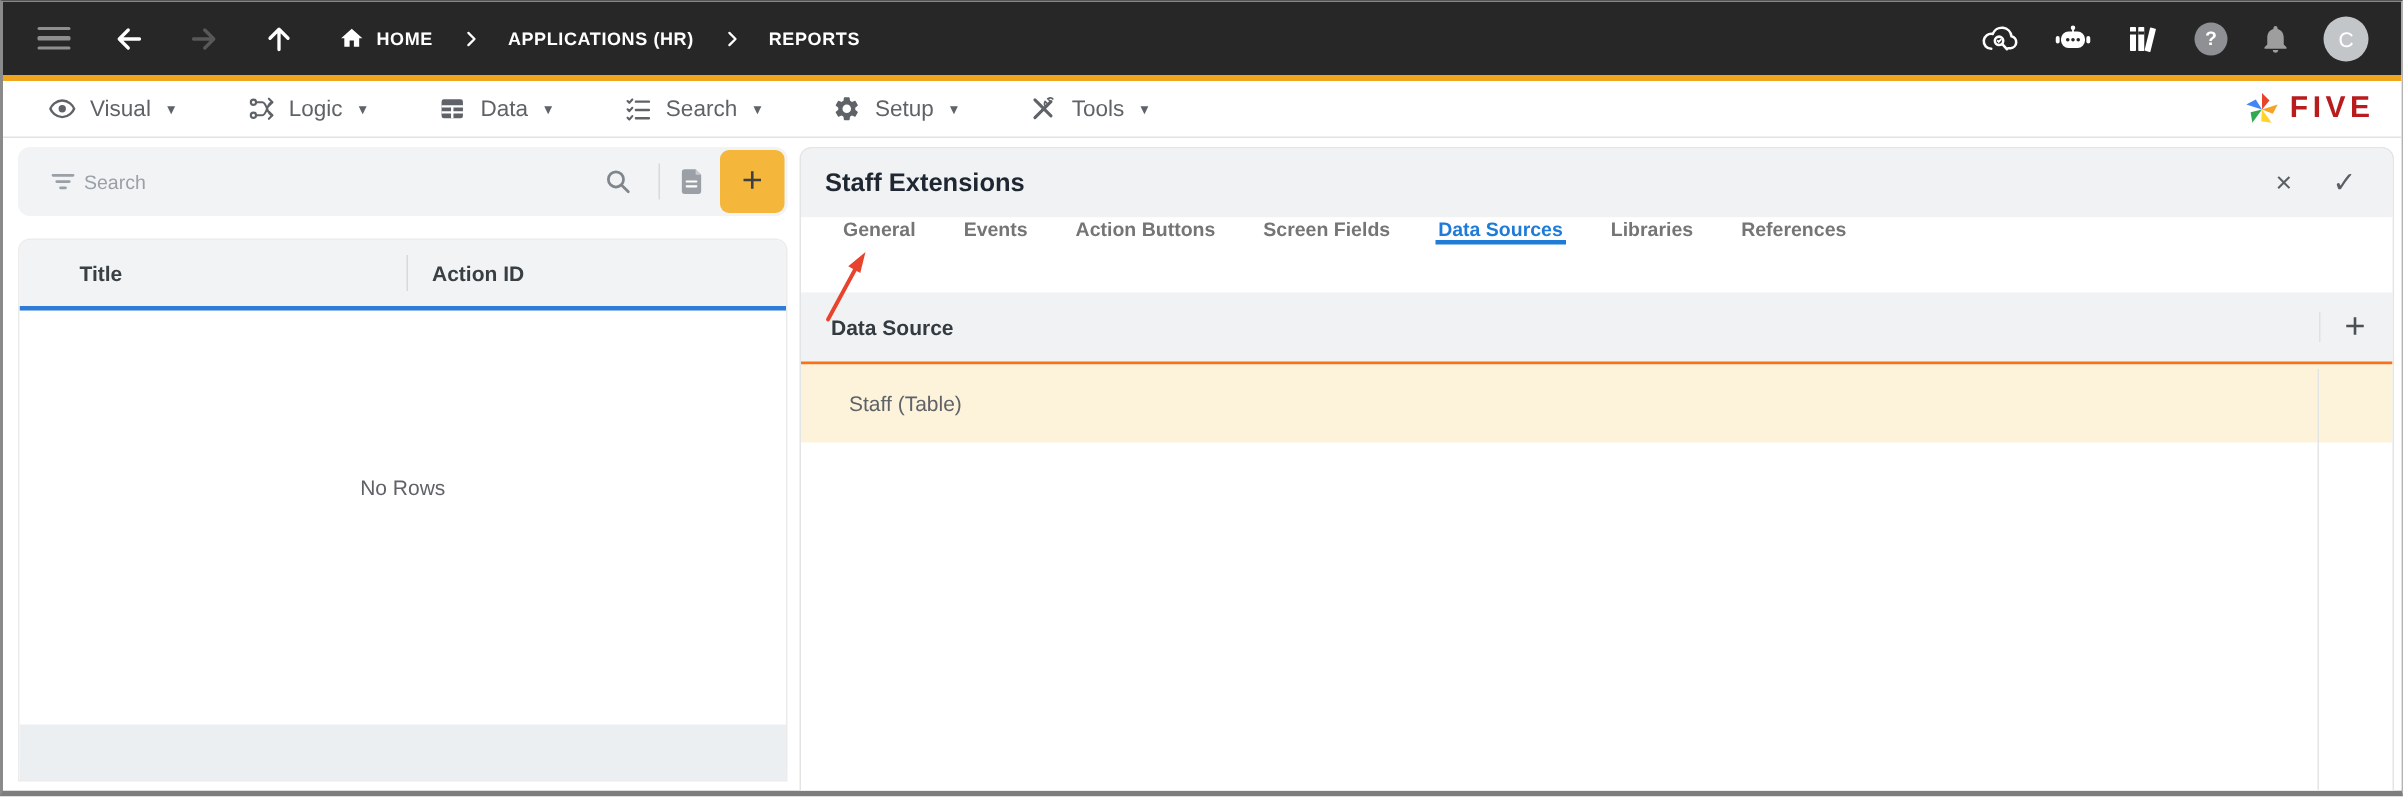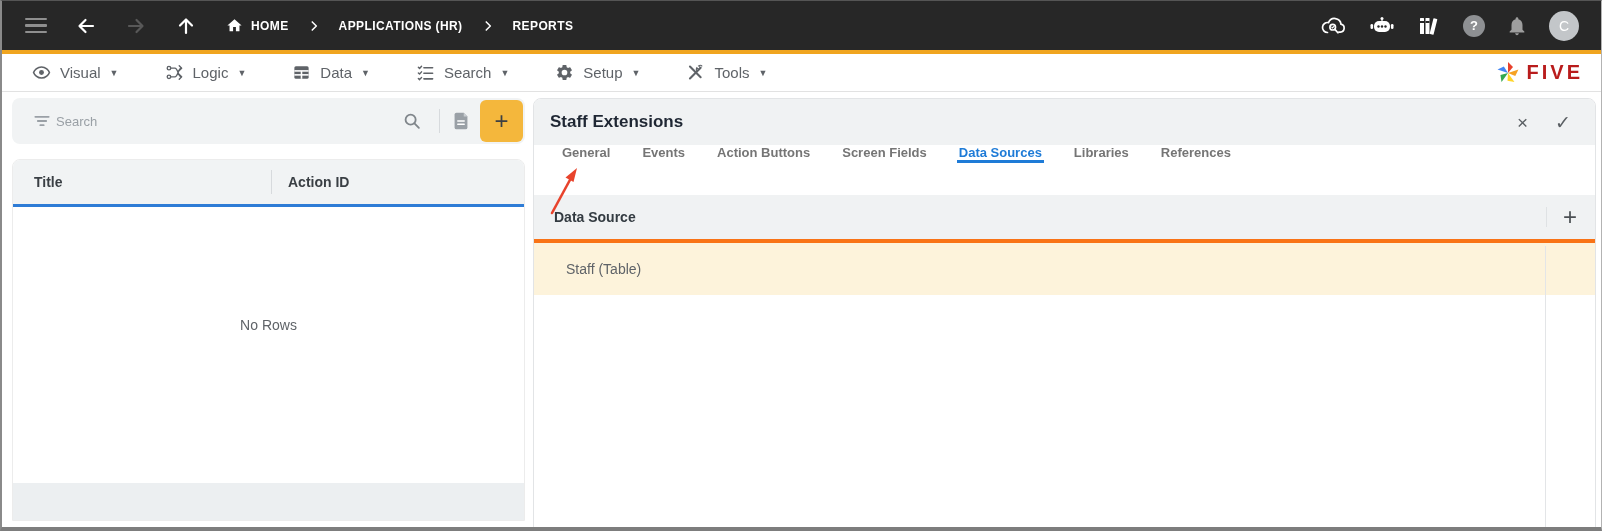--- a/index.html
+++ b/index.html
@@ -54,21 +54,21 @@
     font-size:24px; color:#3c4043; display:flex; align-items:center; justify-content:center; font-weight:400;
   }
   .grid-block {
     position:absolute; left:10px; top:67px; width:513px; height:362px;
     border:1px solid #ececec; border-radius:8px 8px 0 0; background:#fff; overflow:hidden;
   }
   .grid-head {
     height:47px; background:#F1F3F4; display:flex; align-items:center;
     border-bottom:3px solid #2E7CD6; font-size:14px; font-weight:700; color:#3a3f44;
   }
-  .col-title { width:258px; padding-left:21px; cursor:pointer; }
+  .col-title { width:258px; padding-left:40px; cursor:pointer; }
   .grid-head .vdiv { margin:0; }
   .col-action { flex:1; padding-left:16px; cursor:pointer; }
   .grid-empty { height:236px; display:flex; align-items:center; justify-content:center; font-size:14px; color:#5f6368; }
   .grid-footer { position:absolute; bottom:0; left:0; width:100%; height:37px; background:#ECEFF1; }
   
   .form-panel {
     position:absolute; left:531px; top:6px; width:1063px; height:430px;
     border:1px solid #e2e4e6; border-radius:8px 8px 0 0; background:#fff; overflow:hidden;
   }
   .form-titlebar {
@@ -78,21 +78,21 @@
   .titlebar-actions { margin-left:auto; display:flex; align-items:center; gap:27px; }
   .tb-icon { font-size:19px; color:#5a5f63; cursor:pointer; background:none; border:none; line-height:1; }
   .tabs { height:50px; display:flex; align-items:flex-start; padding-left:12px; background:#fff; }
   .tab {
     display:flex; align-items:center; margin:0 14px; padding:0 2px;
     font-size:13px; font-weight:700; color:#757575; cursor:pointer; border-bottom:3px solid transparent;
   }
   .tab.active { color:#1E7BD7; border-bottom-color:#1E7BD7; }
   .section-head {
     height:48px; background:#F0F2F3; display:flex; align-items:center;
-    padding:0 18px 0 20px; border-bottom:4px solid #f97316;
+    padding:0 18px 0 20px; border-bottom:2px solid #f97316;
   }
   .section-title { font-size:14px; font-weight:700; color:#333b41; }
   .section-actions { margin-left:auto; display:flex; align-items:center; }
   .section-actions .vdiv { height:20px; background:#dfe2e4; margin:0 16px; }
   .plus-icon-btn { background:none; border:none; font-size:24px; color:#4b5054; cursor:pointer; line-height:1; }
   .ds-row { height:52px; background:#FDF3DB; display:flex; align-items:center; padding-left:32px; font-size:14px; color:#5f6368; cursor:pointer; }
   .right-vline { position:absolute; right:49px; top:147px; bottom:0; width:1px; background:#e3e5e7; }
   .annot-arrow { position:absolute; left:10px; top:64px; pointer-events:none; }
   svg.mi { display:block; }
 </style>

